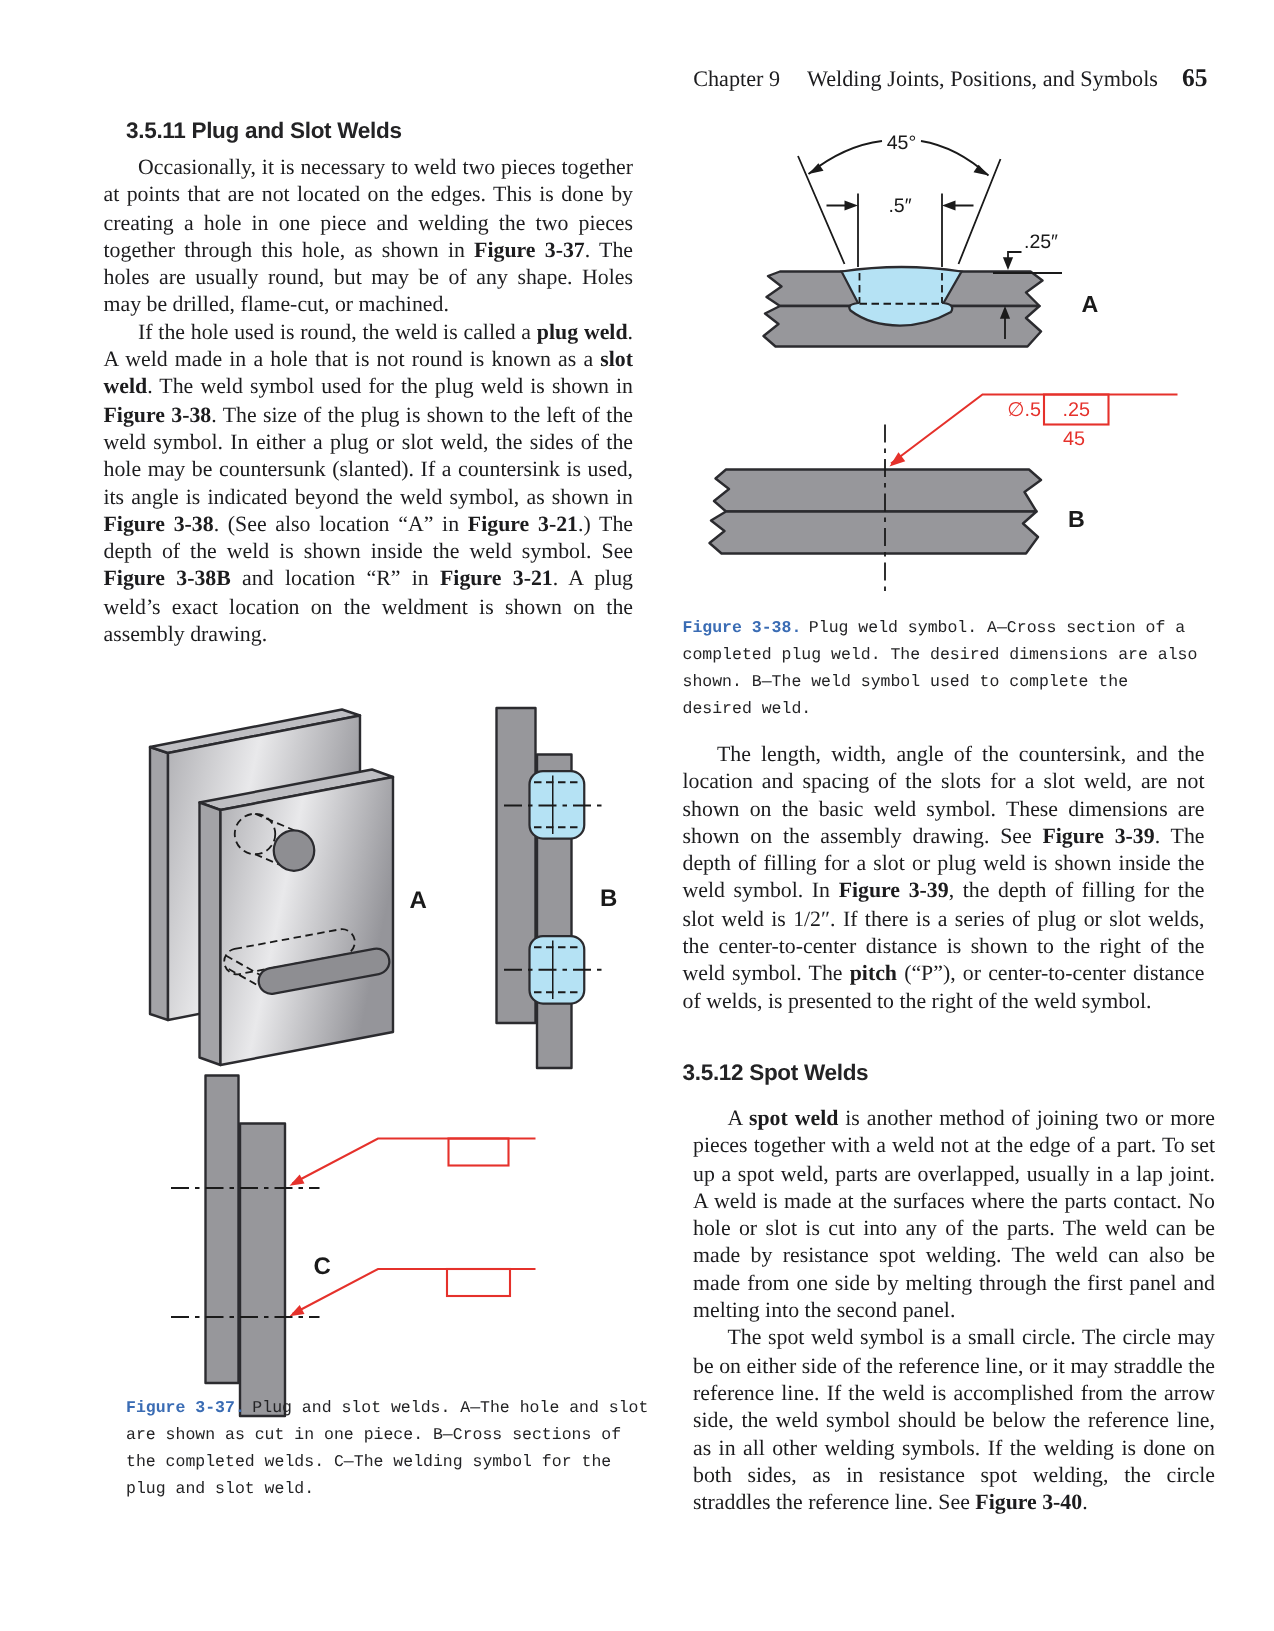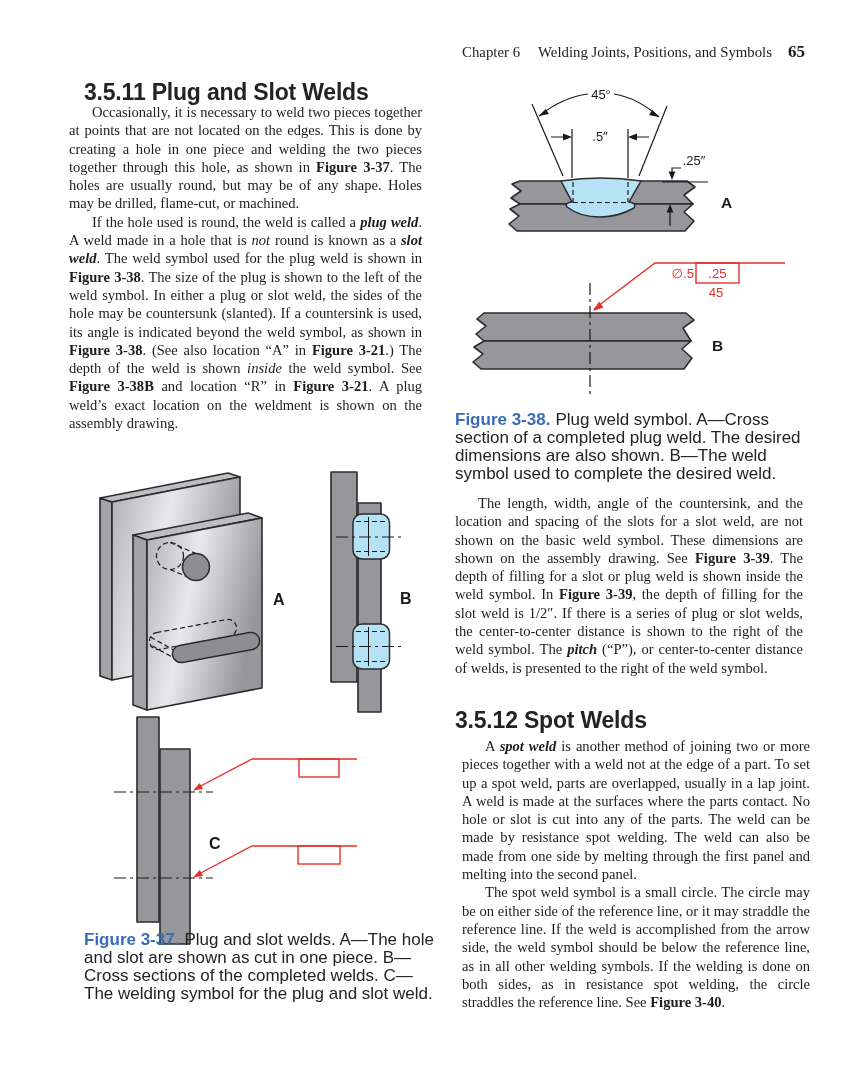--- a/index.html
+++ b/index.html
@@ -3,46 +3,46 @@
 <meta charset="utf-8">
 <style>
   html,body{margin:0;padding:0}
   body{width:849px;height:1087px;background:#ffffff;position:relative;
        font-family:"Liberation Serif",serif;color:#1c1c1e;overflow:hidden}
   .abs{position:absolute}
   .pagehead{font-size:14.8px;color:#1c1c1e}
   .pagehead .pagenum{font-weight:700;font-size:17px;margin-left:16px}
   .pagehead .title{margin-left:18px}
   .heading{font-family:"Liberation Sans",sans-serif;font-weight:700;
-           font-size:23px;color:#232325;letter-spacing:-.2px;margin:0}
+           font-size:15px;color:#232325;letter-spacing:-.2px;margin:0}
   p.body{font-size:14.55px;line-height:18.3px;text-align:justify;margin:0;text-indent:23px}
-  .caption{font-family:Liberation Sans, sans-serif;font-size:17px;line-height:17.9px;color:#232325}
+  .caption{font-family:Liberation Mono, monospace;font-size:11px;line-height:17.9px;color:#232325}
   .figref{color:#3a6cb4;font-weight:700;margin-right:5px}
   .b{font-weight:700}
-  .i{font-style:italic}
+  .i{}
   svg{display:block}
   svg text{font-family:"Liberation Sans",sans-serif}
   .dim{font-size:13px;fill:#1a1a1a}
   .redtx{font-size:13.2px;fill:#e5312b}
   .lab{font-size:15.5px;font-weight:700;fill:#1a1a1a}
   .lab2{font-size:16px;font-weight:700;fill:#1a1a1a}
   .plate{fill:#97979b;stroke:#2b2b2f;stroke-width:1.6;stroke-linejoin:round}
   .weld{fill:#b5e2f4;stroke:#2b2b2f;stroke-width:1.5}
   .thin{stroke:#1a1a1a;stroke-width:1.2;fill:none}
   .hid{stroke:#1a1a1a;stroke-width:1.2;fill:none;stroke-dasharray:5 3}
   .cl{stroke:#1a1a1a;stroke-width:1.2;fill:none;stroke-dasharray:12 4 3 4}
   .redln{stroke:#e5312b;stroke-width:1.4;fill:none}
   .blk{fill:#1a1a1a;stroke:none}
   .redfл{fill:#e5312b}
 </style>
 </head>
 <body>
 
 <div class="abs pagehead" style="top:42px;left:0;width:805px;text-align:right">
-  <span>Chapter 6</span><span class="title">Welding Joints, Positions, and Symbols</span><span class="pagenum">65</span>
+  <span>Chapter 9</span><span class="title">Welding Joints, Positions, and Symbols</span><span class="pagenum">65</span>
 </div>
 
 <h1 class="abs heading" style="top:79px;left:84px;width:356px">3.5.11 Plug and Slot Welds</h1>
 
 <div class="abs" style="top:103px;left:69px;width:353px">
   <p class="body"><span>Occasionally, it is necessary to weld two pieces together at points that are not located on the edges. This is done by creating a hole in one piece and welding the two pieces together through this hole, as shown in </span><span class="b">Figure 3-37</span><span>. The holes are usually round, but may be of any shape. Holes may be drilled, flame-cut, or machined.</span></p>
   <p class="body"><span>If the hole used is round, the weld is called a </span><span class="b i">plug weld</span><span>. A weld made in a hole that is </span><span class="i">not</span><span> round is known as a </span><span class="b i">slot weld</span><span>. The weld symbol used for the plug weld is shown in </span><span class="b">Figure 3-38</span><span>. The size of the plug is shown to the left of the weld symbol. In either a plug or slot weld, the sides of the hole may be countersunk (slanted). If a countersink is used, its angle is indicated beyond the weld symbol, as shown in </span><span class="b">Figure 3-38</span><span>. (See also location “A” in </span><span class="b">Figure 3-21</span><span>.) The depth of the weld is shown </span><span class="i">inside</span><span> the weld symbol. See </span><span class="b">Figure 3-38B</span><span> and location “R” in </span><span class="b">Figure 3-21</span><span>. A plug weld’s exact location on the weldment is shown on the assembly drawing.</span></p>
 </div>
 
 <svg class="abs" style="top:458px;left:84px" width="359" height="496" viewBox="84 458 359 496">

